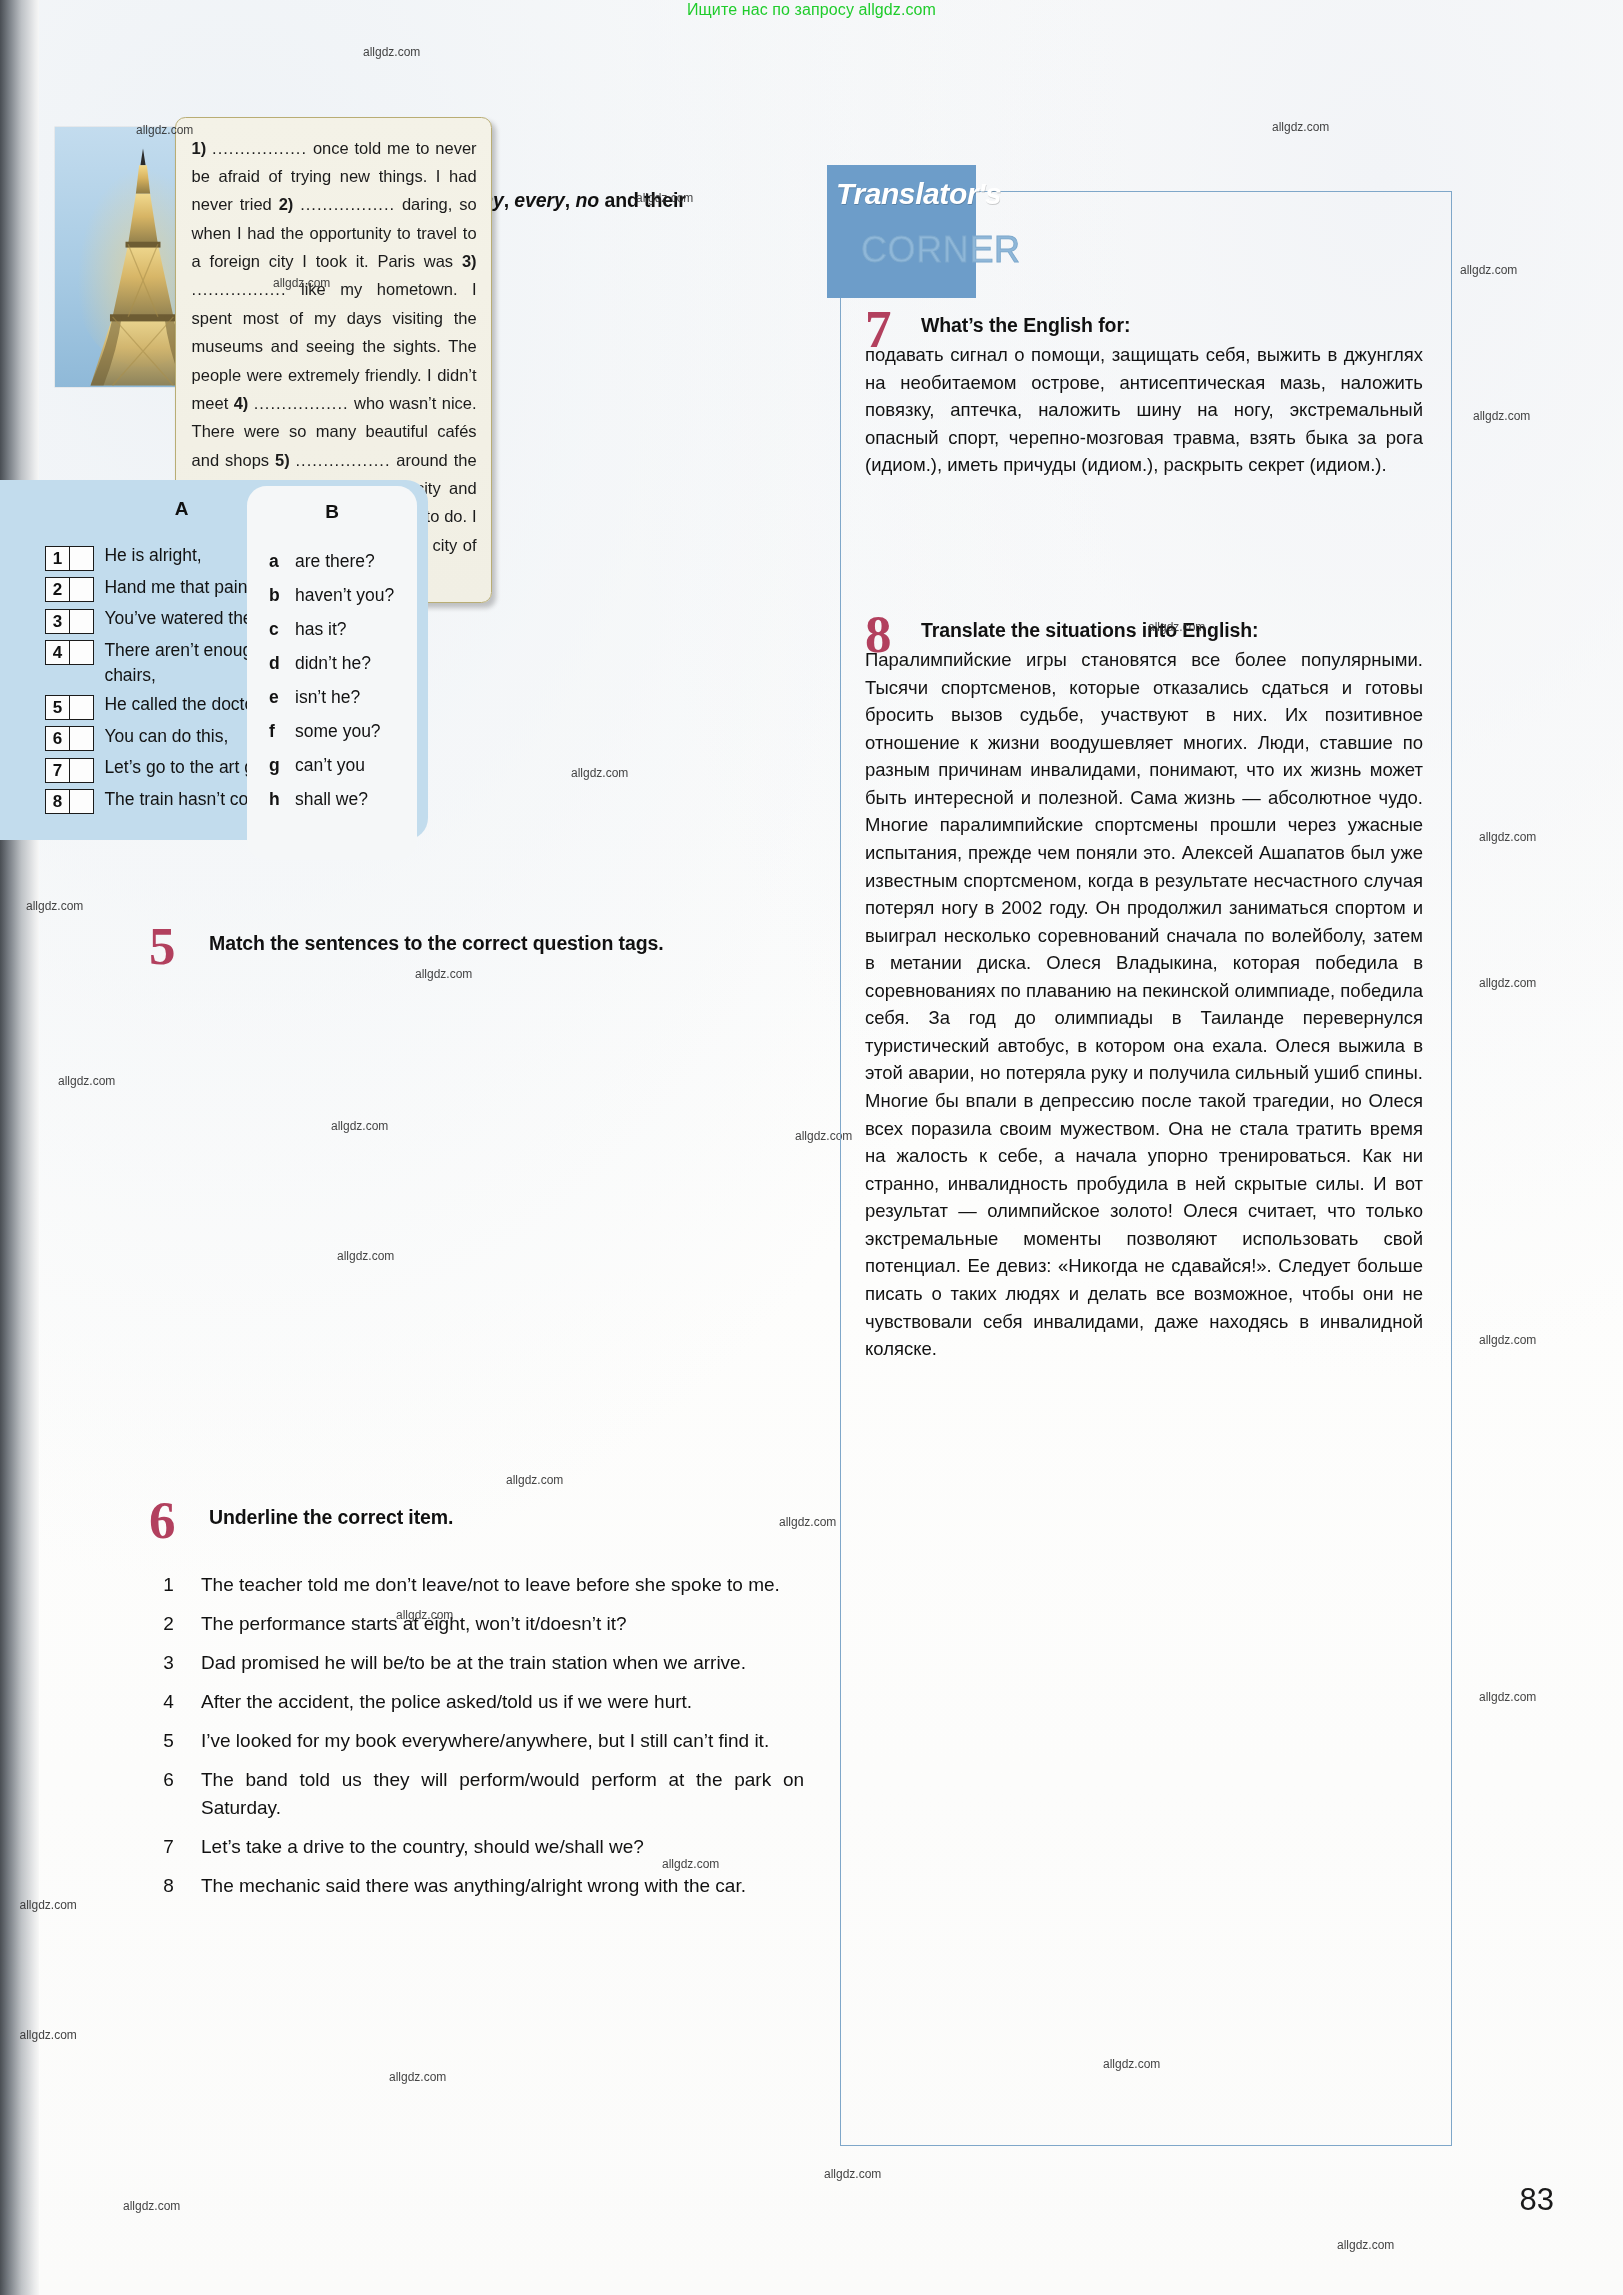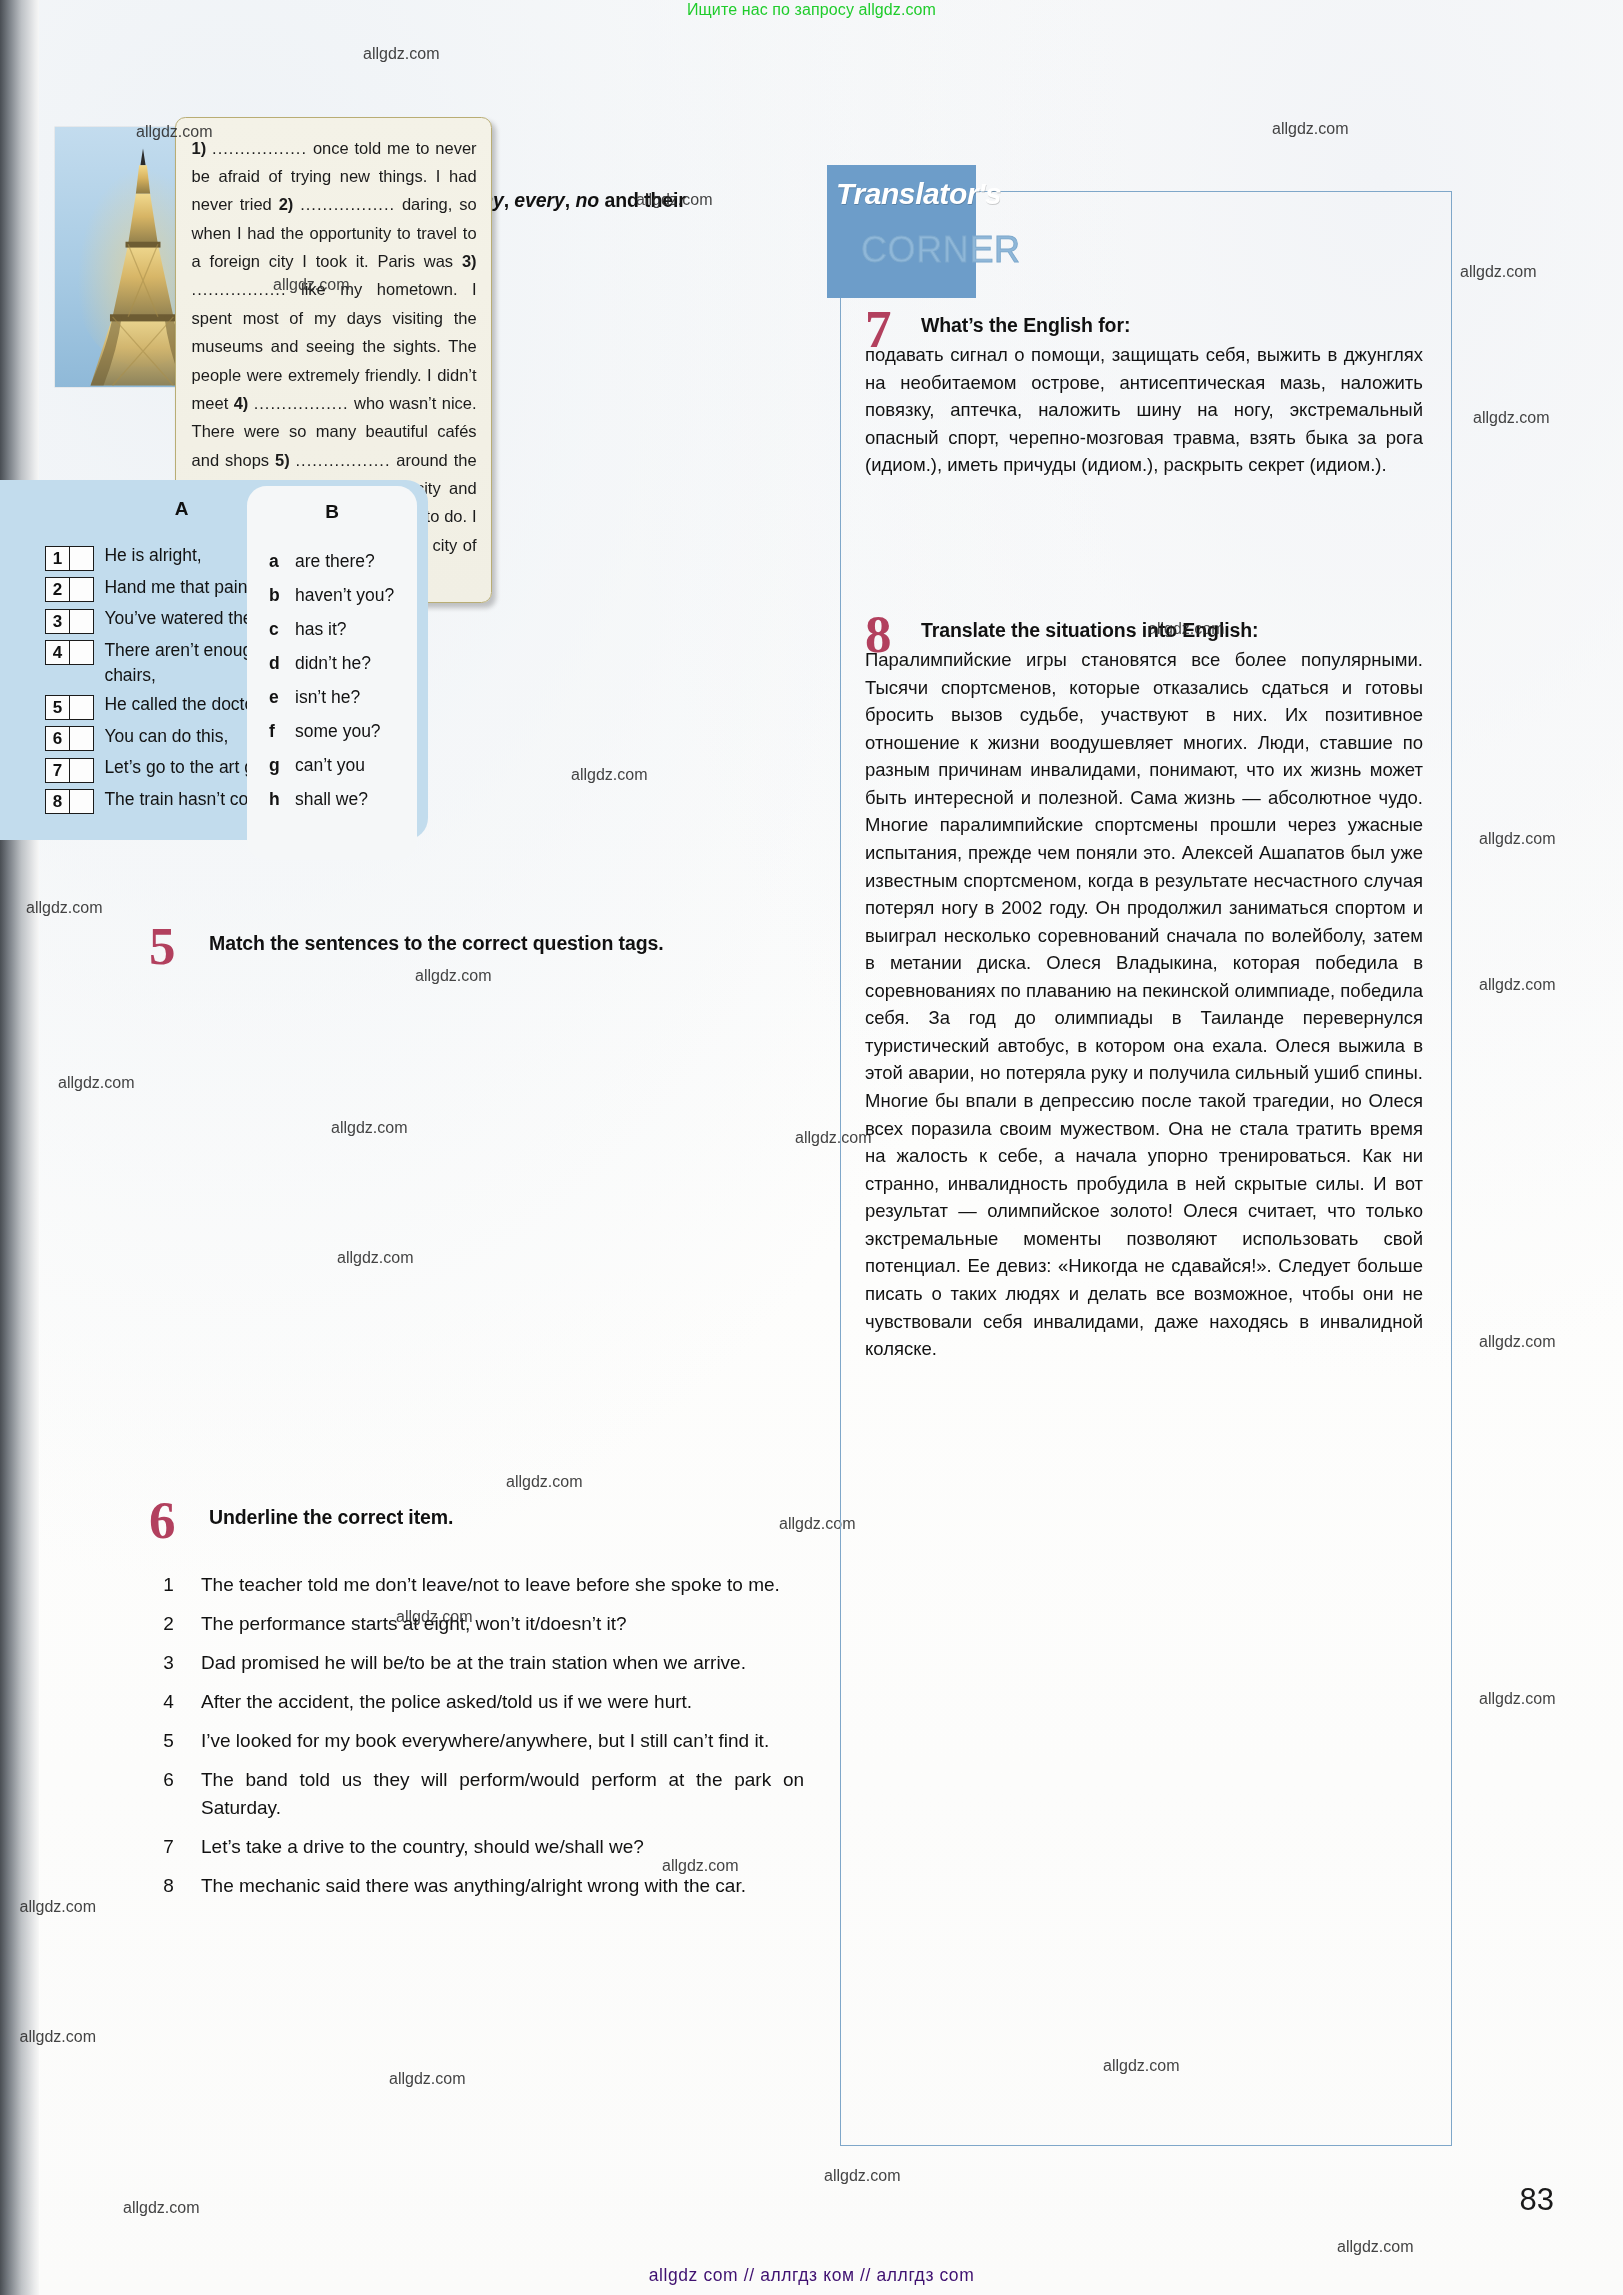--- a/index.html
+++ b/index.html
@@ -23,21 +23,21 @@
     background:linear-gradient(90deg,#3a3f45 0%,#6d737a 22%,#b9bdc1 55%,#e8e9ea 88%,#f7f7f6 100%);
     opacity:.92;
   }
   #topbanner{
     position:absolute;top:1.3px;left:0;width:100%;text-align:center;
     color:#1fcc2b;font-size:16px;font-weight:400;letter-spacing:0.1px;
     font-family:"Liberation Sans",sans-serif;
   }
   
   .wm{
-    position:absolute;color:#2a2a2a;font-size:16px;
+    position:absolute;color:#2a2a2a;font-size:12px;
     font-family:"Liberation Sans",sans-serif;
     opacity:.88;white-space:nowrap;pointer-events:none;
   }
   #footerwm{
     position:absolute;left:0;width:100%;bottom:9px;text-align:center;
     color:#3f1070;font-size:17.5px;letter-spacing:0.6px;
   }
 
   .exnum{
     color:#b2405e;font-size:53px;line-height:.8;font-weight:700;
@@ -406,15 +406,14 @@
   <div class="wm" style="left:1473px;top:409px;">allgdz.com</div>
   <div class="wm" style="left:1148px;top:620px;">allgdz.com</div>
   <div class="wm" style="left:1479px;top:830px;">allgdz.com</div>
   <div class="wm" style="left:1479px;top:976px;">allgdz.com</div>
   <div class="wm" style="left:1479px;top:1333px;">allgdz.com</div>
   <div class="wm" style="left:1479px;top:1690px;">allgdz.com</div>
   <div class="wm" style="left:1103px;top:2057px;">allgdz.com</div>
   <div class="wm" style="left:1337px;top:2238px;">allgdz.com</div>
 
   <div id="pagenum">83</div>
-  <div id="footerwm">allgdz com  //  аллгдз ком  //  аллгдз com</div>
 </div>
 
 
 </body></html>

